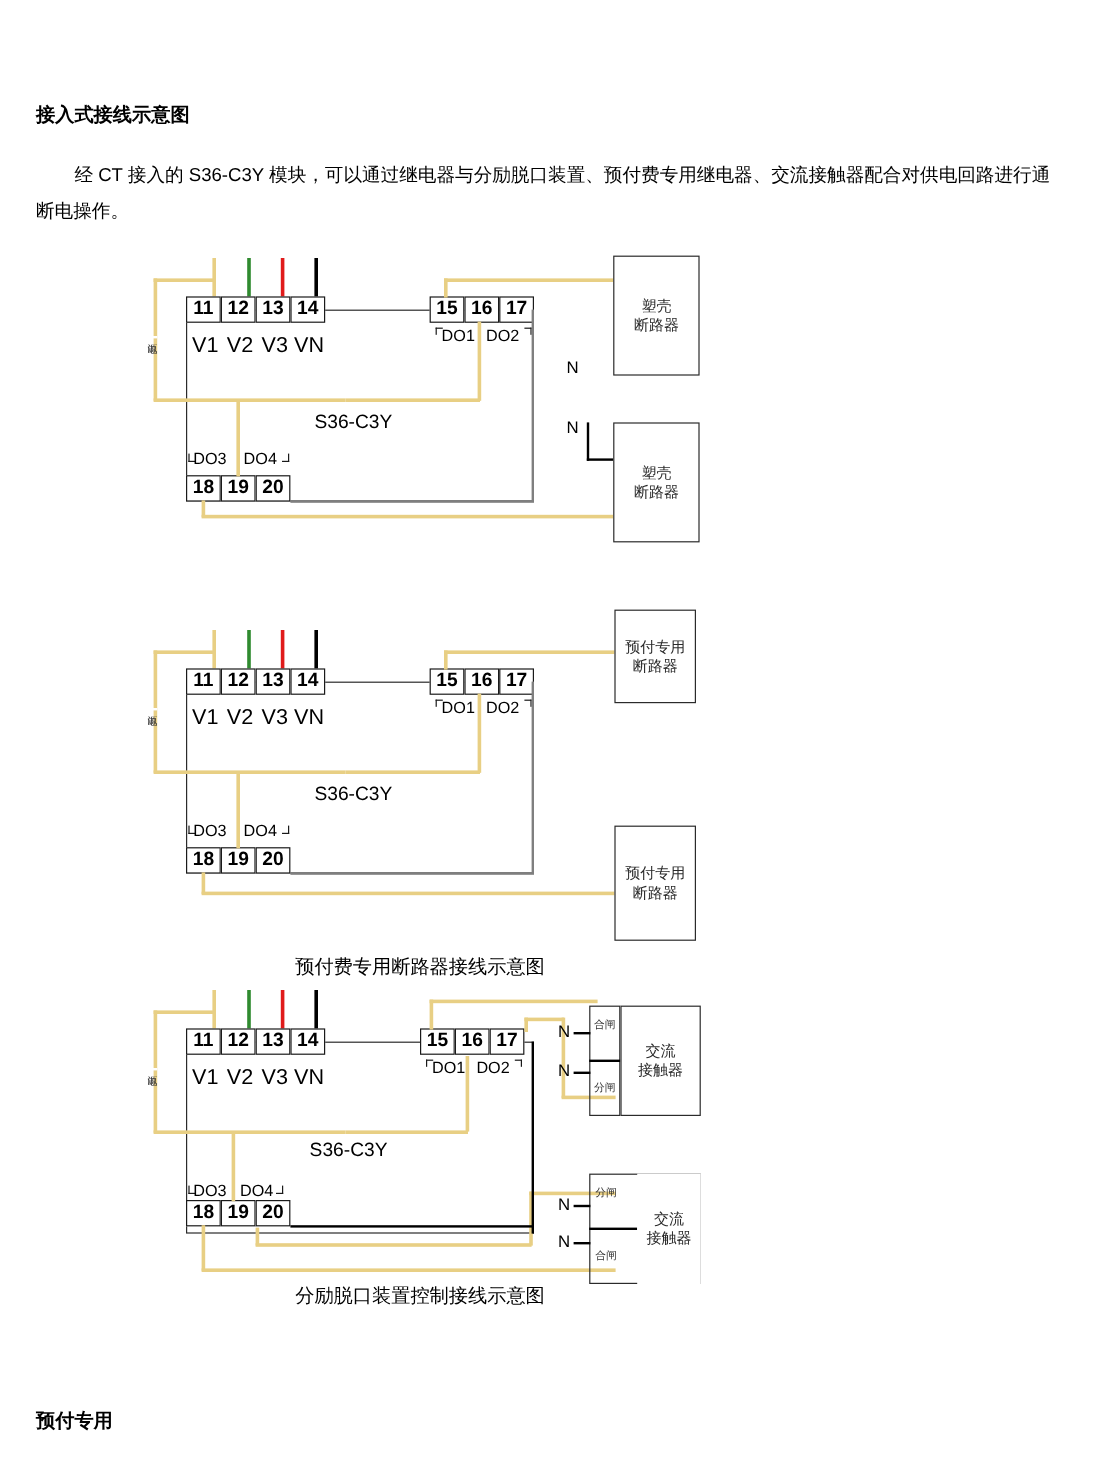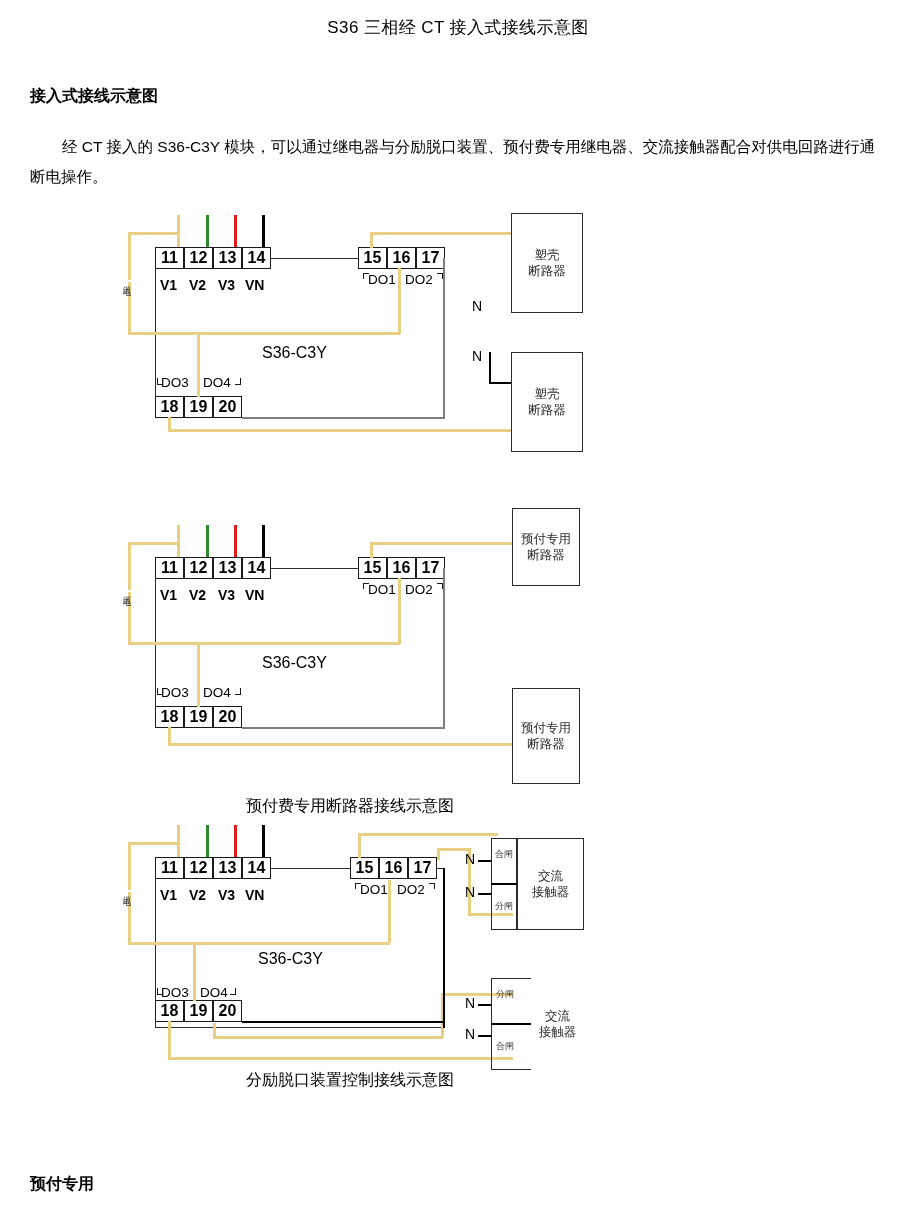--- a/index.html
+++ b/index.html
@@ -91,23 +91,22 @@
   }
   .term-label {
     position: absolute;
     font-family: "Liberation Sans", "DejaVu Sans", sans-serif;
     font-size: 13.5px;
     white-space: nowrap;
   }
   .pin-label {
     position: absolute;
     font-family: "Liberation Sans", "DejaVu Sans", sans-serif;
-    font-size: 14px;
+    font-size: 18px;
     white-space: nowrap;
-    font-weight: bold;
   }
   .module-name {
     position: absolute;
     font-family: "Liberation Sans", "DejaVu Sans", sans-serif;
     font-size: 16px;
     white-space: nowrap;
   }
   .n-label {
     position: absolute;
     font-family: "Liberation Sans", "DejaVu Sans", sans-serif;
@@ -154,21 +153,20 @@
   .bracket.left  { border-left: 1.2px solid #1a1a1a;  border-top: 1.2px solid #1a1a1a; }
   .bracket.right { border-right: 1.2px solid #1a1a1a; border-top: 1.2px solid #1a1a1a; }
   .bracket.bl    { border-left: 1.2px solid #1a1a1a;  border-bottom: 1.2px solid #1a1a1a; }
   .bracket.br    { border-right: 1.2px solid #1a1a1a; border-bottom: 1.2px solid #1a1a1a; }
 </style>
 </head>
 <body>
 
 <div class="page">
 
-  <div class="doc-title">S36 三相经 CT 接入式接线示意图</div>
 
   <div class="section-heading" style="top:86px;">接入式接线示意图</div>
 
   <div class="body-para" style="top:132px;">经 CT 接入的 S36-C3Y 模块，可以通过继电器与分励脱口装置、预付费专用继电器、交流接触器配合对供电回路进行通断电操作。</div>
 
   <div class="diagram" style="left:0; top:0; width:916px; height:500px;">
 
     <div class="box-outline" style="left:155px; top:258px; width:290px; height:160px;"></div>
 
     <div class="wire yel" style="left:177px; top:215px; width:2.5px; height:45px;"></div>

